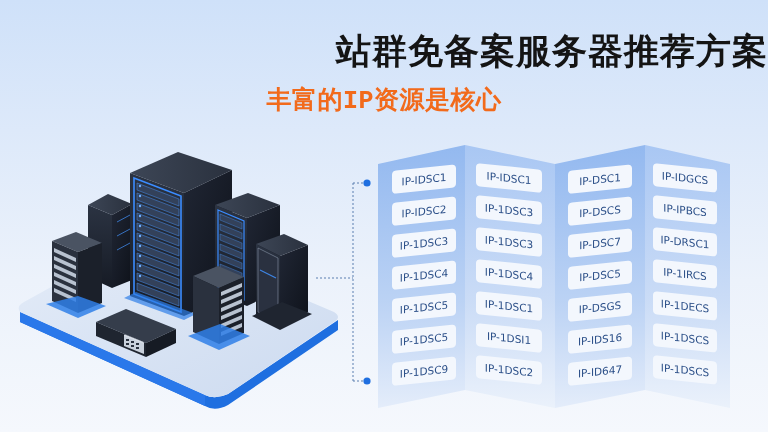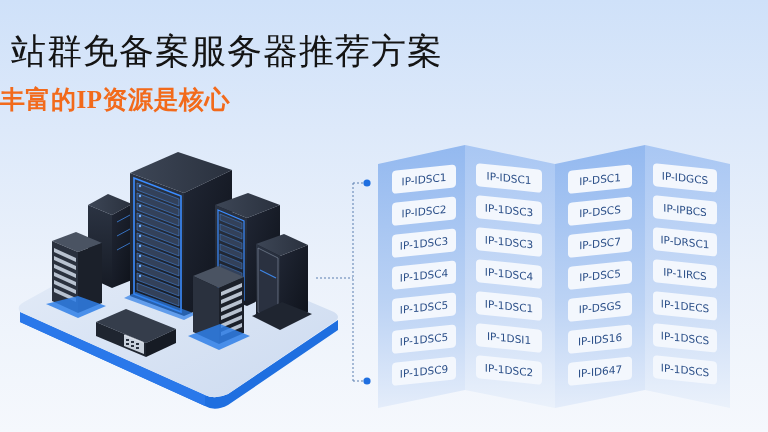--- a/index.html
+++ b/index.html
@@ -2,29 +2,28 @@
 <html><head>
 <meta charset="utf-8">
 <style>
   html, body { margin:0; padding:0; }
   body {
     width:768px; height:432px; overflow:hidden; position:relative;
     background: linear-gradient(180deg, #cfe1f9 0%, #dde9fa 30%, #ecf2fb 65%, #f5f8fd 100%);
     font-family: "Liberation Sans", "DejaVu Sans", sans-serif;
   }
   .title {
-    position:absolute; left:0; right:0; top:28px; text-align:left;
-    font-size:35px; font-weight:normal; color:#141414; letter-spacing:1px;
+    position:absolute; left:0; right:0; top:28px; text-align:right;
+    font-size:35px; font-weight:bold; color:#141414; letter-spacing:1px;
     font-family: "DejaVu Sans", sans-serif;
-    padding-left: 11px;
   }
   .subtitle {
-    position:absolute; left:0; right:0; top:83px; 
+    position:absolute; left:0; right:0; top:83px; text-align:center;
     font-size:25px; font-weight:bold; letter-spacing:0.5px;
-    font-family: Liberation Serif, serif;
+    font-family: Liberation Mono, monospace;
   }
   .scene { position:absolute; left:0; top:0; width:768px; height:432px; }
   .tag-text {
     font-family: "DejaVu Sans", sans-serif; font-size:10.5px; fill:#2b4f88;
   }
 </style>
 </head>
 <body>
 
 <div class="title">站群免备案服务器推荐方案</div>

